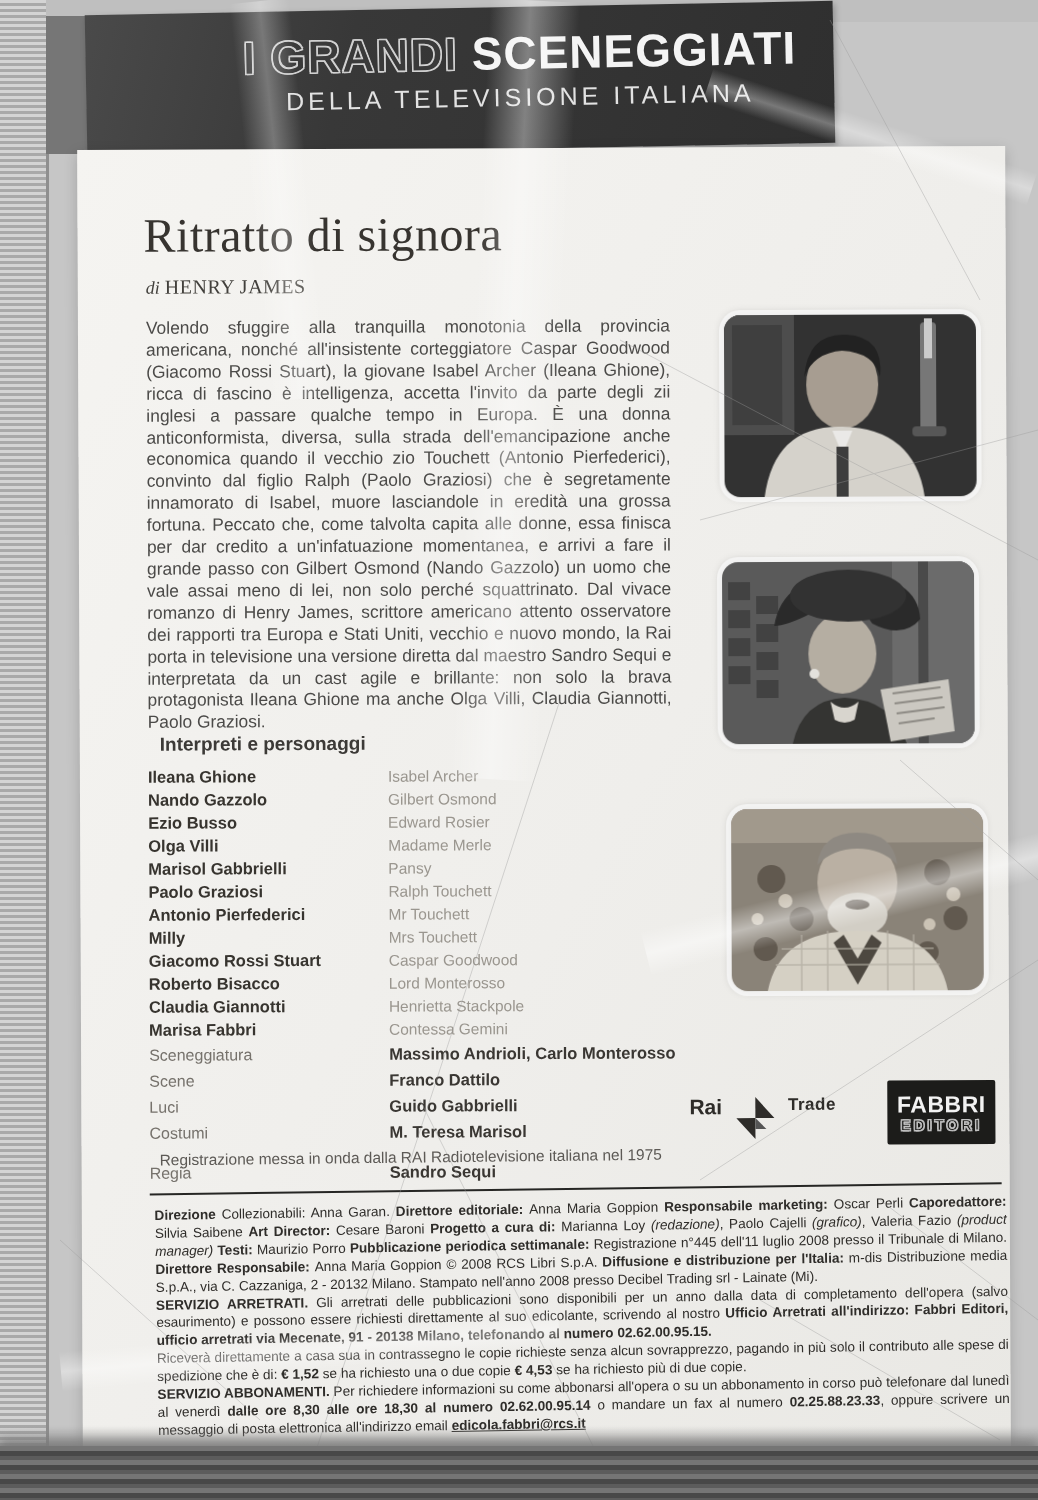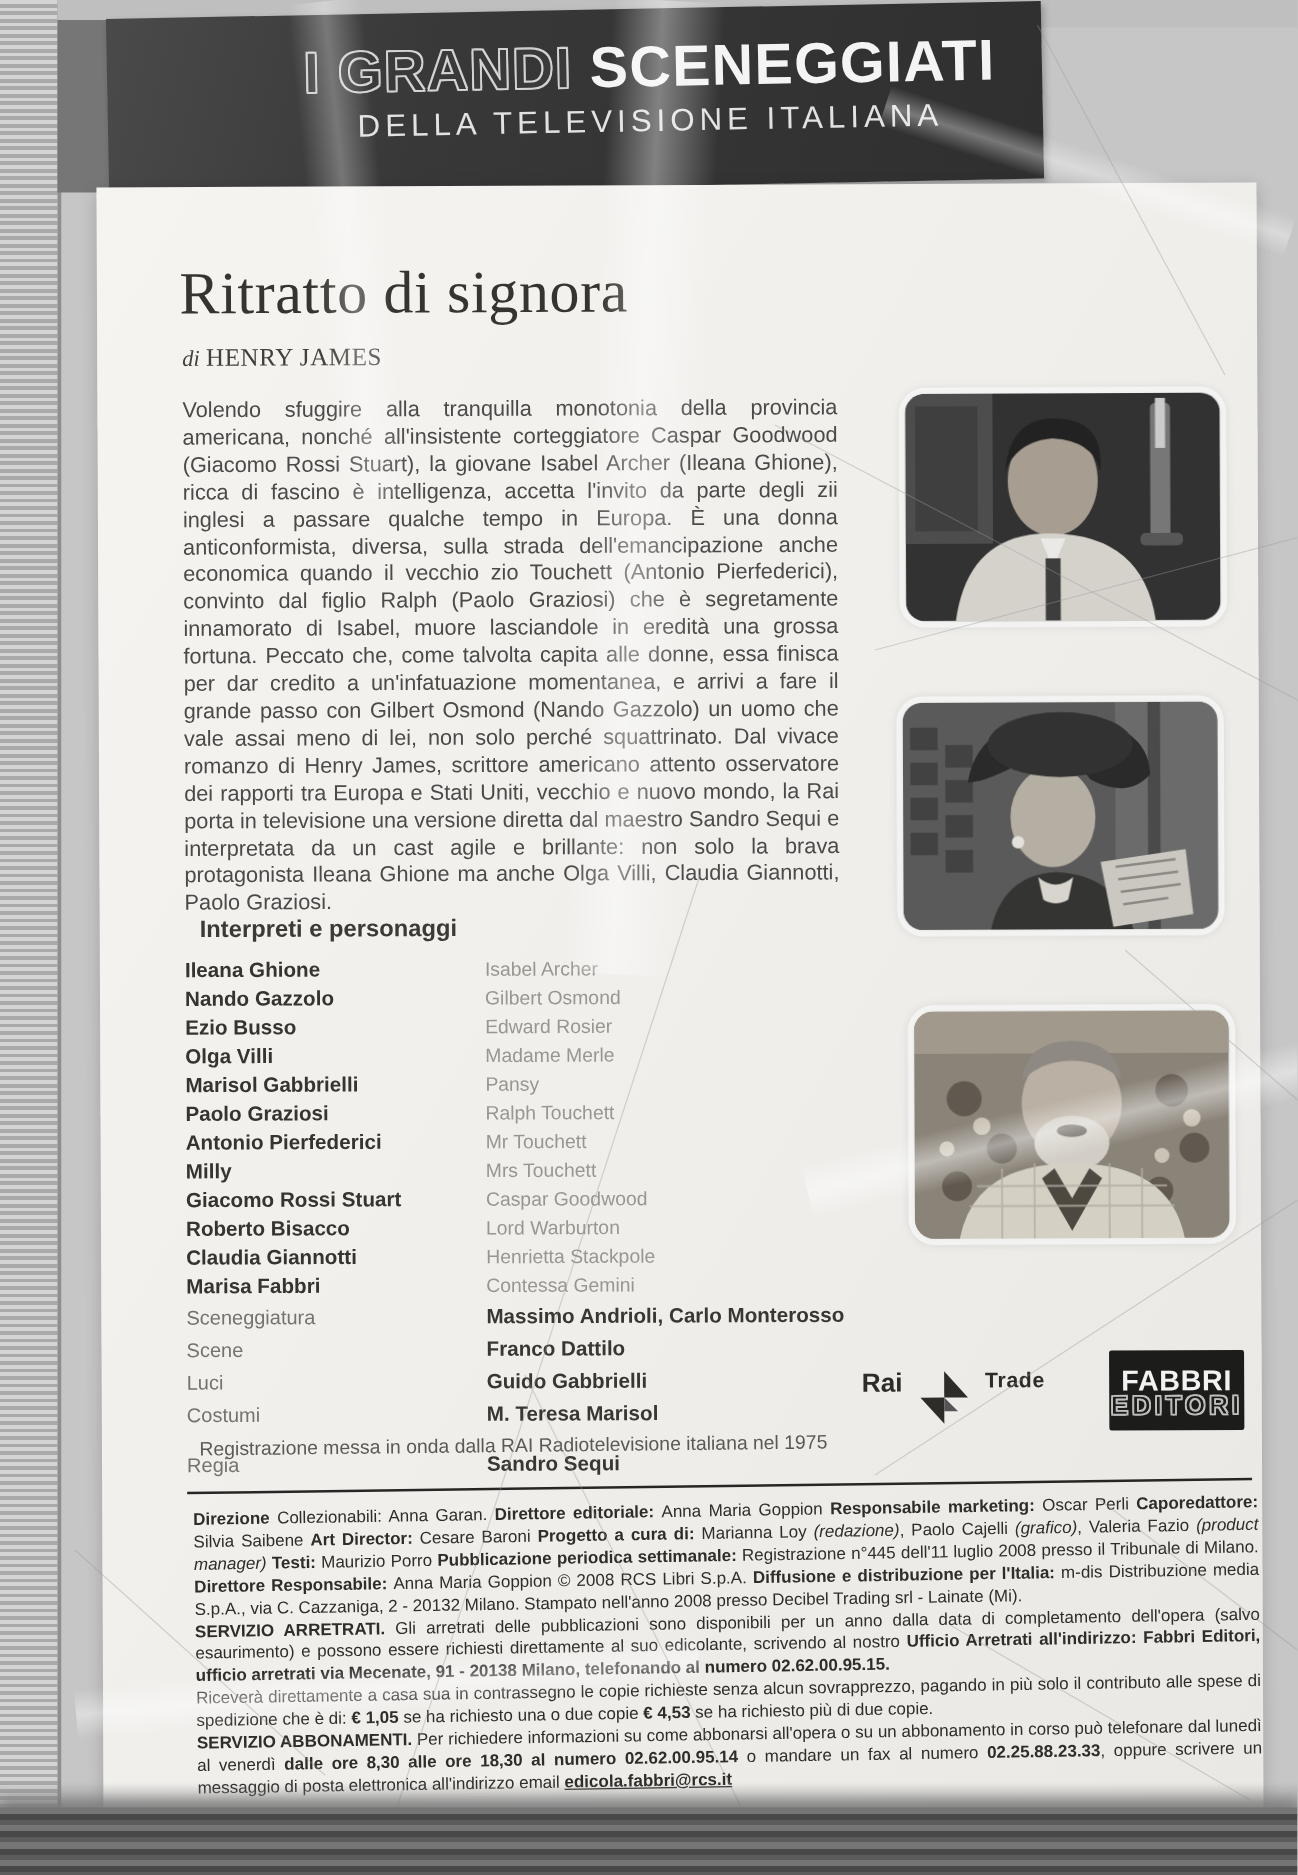--- a/index.html
+++ b/index.html
@@ -100,21 +100,21 @@
   .divider{background:#262624;}
 
   
   .rai-trade{position:absolute;left:608px;top:948px;display:flex;align-items:flex-start;}
   .rai-word{font-size:21px;font-weight:700;color:#2e2c29;}
   .rai-mark{margin:0 10px;}
   .trade-word{font-size:17px;font-weight:700;color:#2e2c29;letter-spacing:.5px;}
   .fabbri{position:absolute;left:806px;top:934px;width:108px;height:64px;background:#1c1c1a;
     display:flex;flex-direction:column;align-items:center;justify-content:center;border-radius:2px;}
   .fabbri-top{color:#f2f2f2;font-weight:900;font-size:23px;letter-spacing:.5px;line-height:24px;}
-  .fabbri-bottom{color:#1c1c1a;font-size:21px;letter-spacing:3px;line-height:17px;font-weight:700;
+  .fabbri-bottom{color:#1c1c1a;font-size:15px;letter-spacing:3px;line-height:17px;font-weight:700;
     text-shadow:-1px -1px 0 #bdbdbd,1px -1px 0 #bdbdbd,-1px 1px 0 #bdbdbd,1px 1px 0 #bdbdbd;
     -webkit-text-stroke:.8px #c4c4c4;}
 
   
   .fine-print{
     position:absolute;left:74px;top:1052px;width:852px;
     font-size:13.6px;line-height:17.9px;text-align:justify;color:#2f2d2a;
     transform:rotate(-.7deg);
   }
   .fine-print p{margin:0;}
@@ -257,21 +257,21 @@
       <div class="cast-row">
         <span class="cast-actor">Milly</span>
         <span class="cast-role">Mrs Touchett</span>
       </div>
       <div class="cast-row">
         <span class="cast-actor">Giacomo Rossi Stuart</span>
         <span class="cast-role">Caspar Goodwood</span>
       </div>
       <div class="cast-row">
         <span class="cast-actor">Roberto Bisacco</span>
-        <span class="cast-role">Lord Warburton</span>
+        <span class="cast-role">Lord Monterosso</span>
       </div>
       <div class="cast-row">
         <span class="cast-actor">Claudia Giannotti</span>
         <span class="cast-role">Henrietta Stackpole</span>
       </div>
       <div class="cast-row">
         <span class="cast-actor">Marisa Fabbri</span>
         <span class="cast-role">Contessa Gemini</span>
       </div>
     </div>
@@ -313,21 +313,21 @@
     <span class="trade-word">Trade</span>
   </div>
   <div class="fabbri">
     <div class="fabbri-top">FABBRI</div>
     <div class="fabbri-bottom">EDITORI</div>
   </div>
 
   <div class="fine-print" id="fine-print">
       <p><span class="b">Direzione </span><span>Collezionabili: Anna Garan. </span><span class="b">Direttore editoriale: </span><span>Anna Maria Goppion </span><span class="b">Responsabile marketing: </span><span>Oscar Perli </span><span class="b">Caporedattore: </span><span>Silvia Saibene </span><span class="b">Art Director: </span><span>Cesare Baroni </span><span class="b">Progetto a cura di: </span><span>Marianna Loy </span><span class="i">(redazione)</span><span>, Paolo Cajelli </span><span class="i">(grafico)</span><span>, Valeria Fazio </span><span class="i">(product manager) </span><span class="b">Testi: </span><span>Maurizio Porro </span><span class="b">Pubblicazione periodica settimanale: </span><span>Registrazione n°445 dell'11 luglio 2008 presso il Tribunale di Milano. </span><span class="b">Direttore Responsabile: </span><span>Anna Maria Goppion © 2008 RCS Libri S.p.A. </span><span class="b">Diffusione e distribuzione per l'Italia: </span><span>m-dis Distribuzione media S.p.A., via C. Cazzaniga, 2 - 20132 Milano. Stampato nell'anno 2008 presso Decibel Trading srl - Lainate (Mi).</span></p>
       <p><span class="b">SERVIZIO ARRETRATI. </span><span>Gli arretrati delle pubblicazioni sono disponibili per un anno dalla data di completamento dell'opera (salvo esaurimento) e possono essere richiesti direttamente al suo edicolante, scrivendo al nostro </span><span class="b">Ufficio Arretrati all'indirizzo: Fabbri Editori, ufficio arretrati via Mecenate, 91 - 20138 Milano, telefonando al numero 02.62.00.95.15.</span></p>
-      <p><span>Riceverà direttamente a casa sua in contrassegno le copie richieste senza alcun sovrapprezzo, pagando in più solo il contributo alle spese di spedizione che è di: </span><span class="b">€ 1,05</span><span> se ha richiesto una o due copie </span><span class="b">€ 4,53</span><span> se ha richiesto più di due copie.</span></p>
+      <p><span>Riceverà direttamente a casa sua in contrassegno le copie richieste senza alcun sovrapprezzo, pagando in più solo il contributo alle spese di spedizione che è di: </span><span class="b">€ 1,52</span><span> se ha richiesto una o due copie </span><span class="b">€ 4,53</span><span> se ha richiesto più di due copie.</span></p>
       <p><span class="b">SERVIZIO ABBONAMENTI. </span><span>Per richiedere informazioni su come abbonarsi all'opera o su un abbonamento in corso può telefonare dal lunedì al venerdì </span><span class="b">dalle ore 8,30 alle ore 18,30 al numero 02.62.00.95.14</span><span> o mandare un fax al numero </span><span class="b">02.25.88.23.33</span><span>, oppure scrivere un messaggio di posta elettronica all'indirizzo email </span><span class="b u">edicola.fabbri@rcs.it</span></p>
     </div>
 </div>
 
 <div class="streak v1"></div>
 <div class="streak v2"></div>
 <div class="streak d1"></div>
 <div class="streak d2"></div>
 <div class="streak d3"></div>
 <svg class="creases" width="1038" height="1500">

